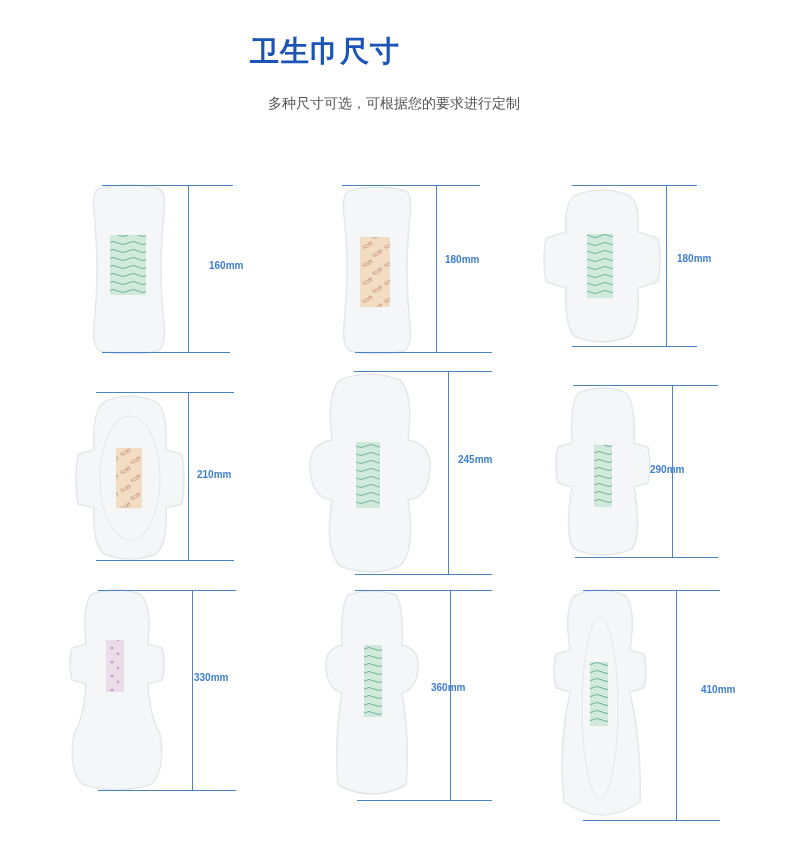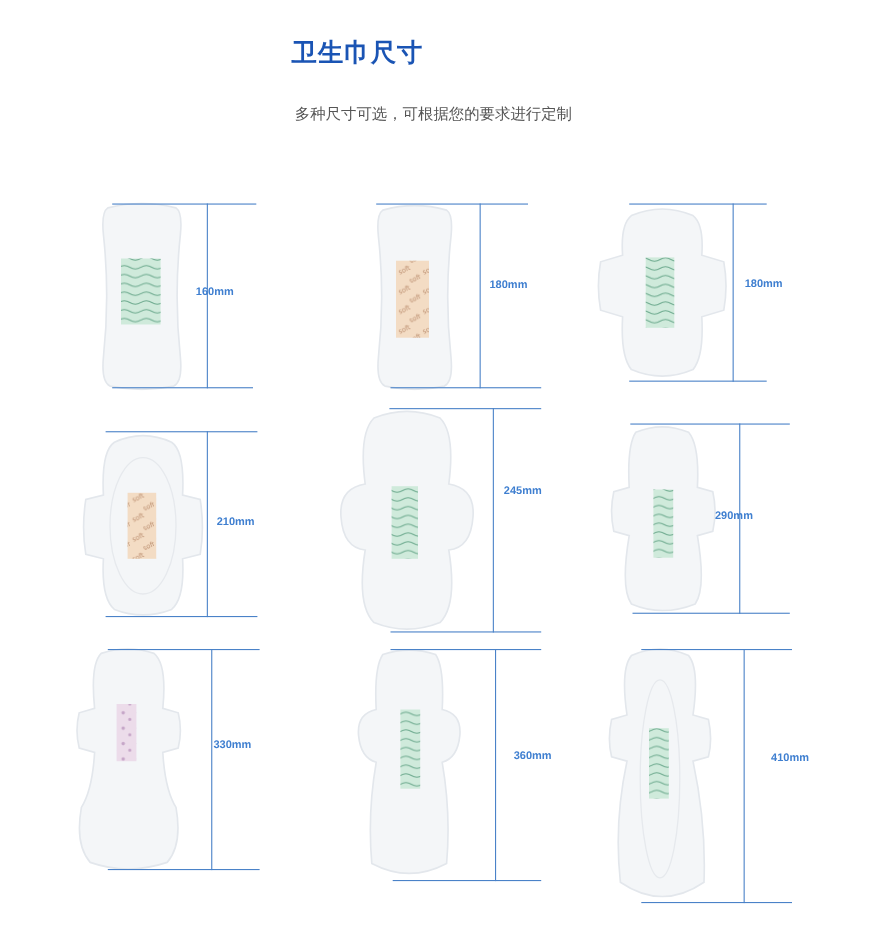--- a/index.html
+++ b/index.html
@@ -1,17 +1,17 @@
 <!DOCTYPE html>
 <html><head>
 <meta charset="utf-8">
 <style>
   html, body { margin:0; padding:0; background:#ffffff; }
   body { width:790px; height:860px; position:relative; overflow:hidden; font-family:"DejaVu Sans", sans-serif; }
-  .title { position:absolute; left:0; width:650px; top:32px; text-align:center; font-size:23px; font-weight:bold; color:#1a54b4; letter-spacing:1px; }
+  .title { position:absolute; left:0; width:650px; top:32px; text-align:center; font-size:29px; font-weight:bold; color:#1a54b4; letter-spacing:1px; }
   .subtitle { position:absolute; left:0; width:788px; top:95px; text-align:center; font-size:14px; color:#555555; }
   .item { position:absolute; }
   .hline { position:absolute; height:1px; background:#4a82c8; }
   .vline { position:absolute; width:1px; background:#4a82c8; }
   .label { position:absolute; font-family:"Liberation Sans", sans-serif; font-size:10px; font-weight:bold; color:#3f7fd0; white-space:nowrap; }
   .pad { position:absolute; }
 </style>
 </head>
 <body>
 
@@ -36,21 +36,21 @@
 
 <div class="item">
   <svg class="pad" style="left:88px;top:183px" width="82" height="172" viewBox="0 0 82 172">
     <path d="M10 6 Q41 -2 72 6 Q78 10 76 30 Q70 86 76 142 Q78 164 70 168 Q41 174 12 168 Q4 164 6 142 Q12 86 6 30 Q4 10 10 6 Z" fill="#f4f6f8" stroke="#e3e7ec" stroke-width="1.5"></path>
     <rect x="22" y="52" width="36" height="60" fill="#cfeadb"></rect>
     <rect x="22" y="52" width="36" height="60" fill="url(#waveG)"></rect>
   </svg>
   <div class="hline" style="left:102px;top:185px;width:131px"></div>
   <div class="hline" style="left:102px;top:352px;width:128px"></div>
   <div class="vline" style="left:188px;top:185px;height:168px"></div>
-  <div class="label" style="left:178px;top:260px">160mm</div>
+  <div class="label" style="left:209px;top:260px">160mm</div>
 </div>
 
 <div class="item">
   <svg class="pad" style="left:338px;top:185px" width="78" height="170" viewBox="0 0 78 170">
     <path d="M10 6 Q39 -2 68 6 Q74 10 72 30 Q66 85 72 140 Q74 162 66 166 Q39 172 12 166 Q4 162 6 140 Q12 85 6 30 Q4 10 10 6 Z" fill="#f4f6f8" stroke="#e3e7ec" stroke-width="1.5"></path>
     <rect x="22" y="52" width="30" height="70" fill="#f3dcc4"></rect>
     <rect x="22" y="52" width="30" height="70" fill="url(#waveB)"></rect>
   </svg>
   <div class="hline" style="left:342px;top:185px;width:138px"></div>
   <div class="hline" style="left:355px;top:352px;width:137px"></div>
@@ -85,21 +85,21 @@
 
 <div class="item">
   <svg class="pad" style="left:306px;top:370px" width="128" height="206" viewBox="0 0 128 206">
     <path d="M34 10 Q64 -2 94 10 Q108 24 102 70 Q126 74 124 100 Q122 128 102 130 Q110 180 94 196 Q64 208 34 196 Q18 180 26 130 Q6 128 4 100 Q2 74 26 70 Q20 24 34 10 Z" fill="#f4f6f8" stroke="#e3e7ec" stroke-width="1.5"></path>
     <rect x="50" y="72" width="24" height="66" fill="#cfeadb"></rect>
     <rect x="50" y="72" width="24" height="66" fill="url(#waveG)"></rect>
   </svg>
   <div class="hline" style="left:354px;top:371px;width:138px"></div>
   <div class="hline" style="left:355px;top:574px;width:137px"></div>
   <div class="vline" style="left:448px;top:371px;height:204px"></div>
-  <div class="label" style="left:458px;top:441px">245mm</div>
+  <div class="label" style="left:458px;top:454px">245mm</div>
 </div>
 
 <div class="item">
   <svg class="pad" style="left:554px;top:385px" width="100" height="174" viewBox="0 0 100 174">
     <path d="M24 8 Q48 -2 72 8 Q82 20 80 58 L94 62 Q98 80 94 98 L80 102 Q88 150 78 164 Q48 176 20 164 Q10 150 18 102 L4 98 Q0 80 4 62 L18 58 Q16 20 24 8 Z" fill="#f4f6f8" stroke="#e3e7ec" stroke-width="1.5"></path>
     <rect x="40" y="60" width="18" height="62" fill="#cfeadb"></rect>
     <rect x="40" y="60" width="18" height="62" fill="url(#waveG)"></rect>
   </svg>
   <div class="hline" style="left:573px;top:385px;width:145px"></div>
   <div class="hline" style="left:575px;top:557px;width:143px"></div>
@@ -121,21 +121,21 @@
 
 <div class="item">
   <svg class="pad" style="left:324px;top:589px" width="96" height="214" viewBox="0 0 96 214">
     <path d="M24 6 Q48 -2 72 6 Q80 18 78 56 Q96 60 94 80 Q92 100 78 104 Q86 150 82 196 Q48 214 14 196 Q10 150 18 104 Q4 100 2 80 Q0 60 18 56 Q16 18 24 6 Z" fill="#f4f6f8" stroke="#e3e7ec" stroke-width="1.5"></path>
     <rect x="40" y="56" width="18" height="72" fill="#cfeadb"></rect>
     <rect x="40" y="56" width="18" height="72" fill="url(#waveG)"></rect>
   </svg>
   <div class="hline" style="left:355px;top:590px;width:137px"></div>
   <div class="hline" style="left:357px;top:800px;width:135px"></div>
   <div class="vline" style="left:450px;top:590px;height:211px"></div>
-  <div class="label" style="left:467px;top:682px">360mm</div>
+  <div class="label" style="left:431px;top:682px">360mm</div>
 </div>
 
 <div class="item">
   <svg class="pad" style="left:552px;top:588px" width="100" height="236" viewBox="0 0 100 236">
     <path d="M22 8 Q48 -4 74 8 Q84 20 78 62 L92 66 Q96 84 92 100 L78 104 Q90 160 88 214 Q50 240 12 214 Q6 160 18 104 L4 100 Q0 84 4 66 L18 62 Q12 20 22 8 Z" fill="#f4f6f8" stroke="#e3e7ec" stroke-width="1.5"></path>
     <ellipse cx="48" cy="120" rx="18" ry="90" fill="none" stroke="#e6e9ed" stroke-width="1.2"></ellipse>
     <rect x="38" y="74" width="18" height="64" fill="#cfeadb"></rect>
     <rect x="38" y="74" width="18" height="64" fill="url(#waveG)"></rect>
   </svg>
   <div class="hline" style="left:583px;top:590px;width:137px"></div>

